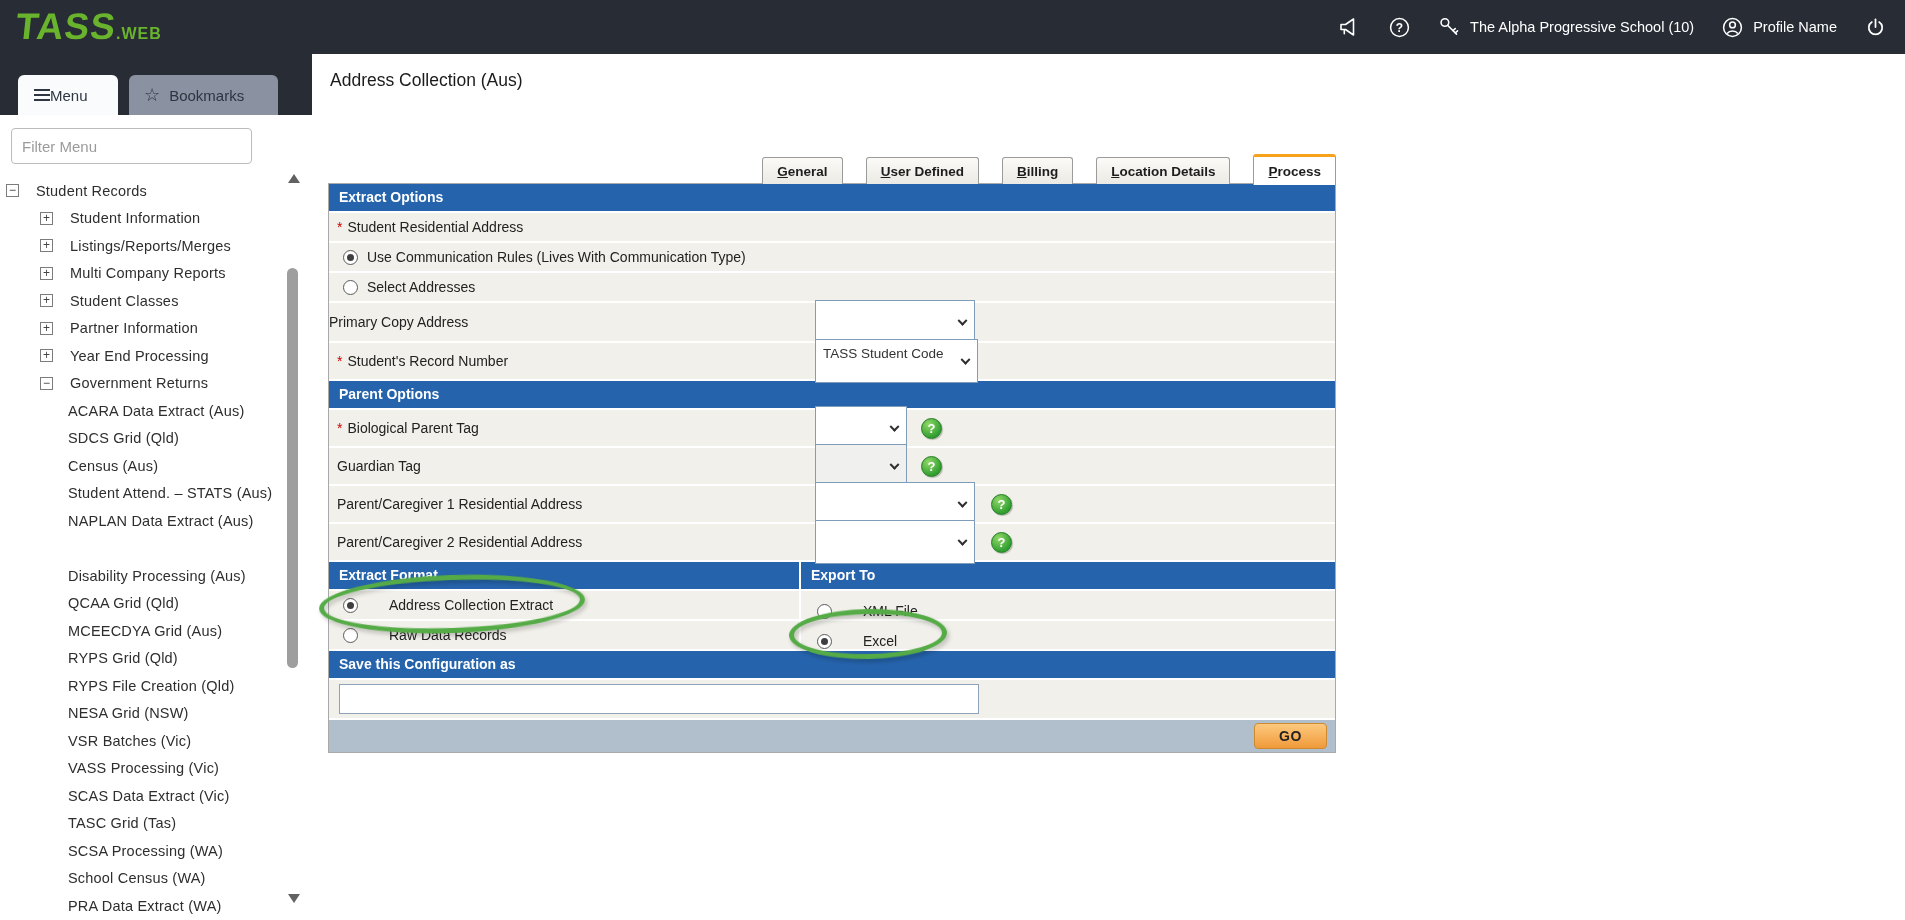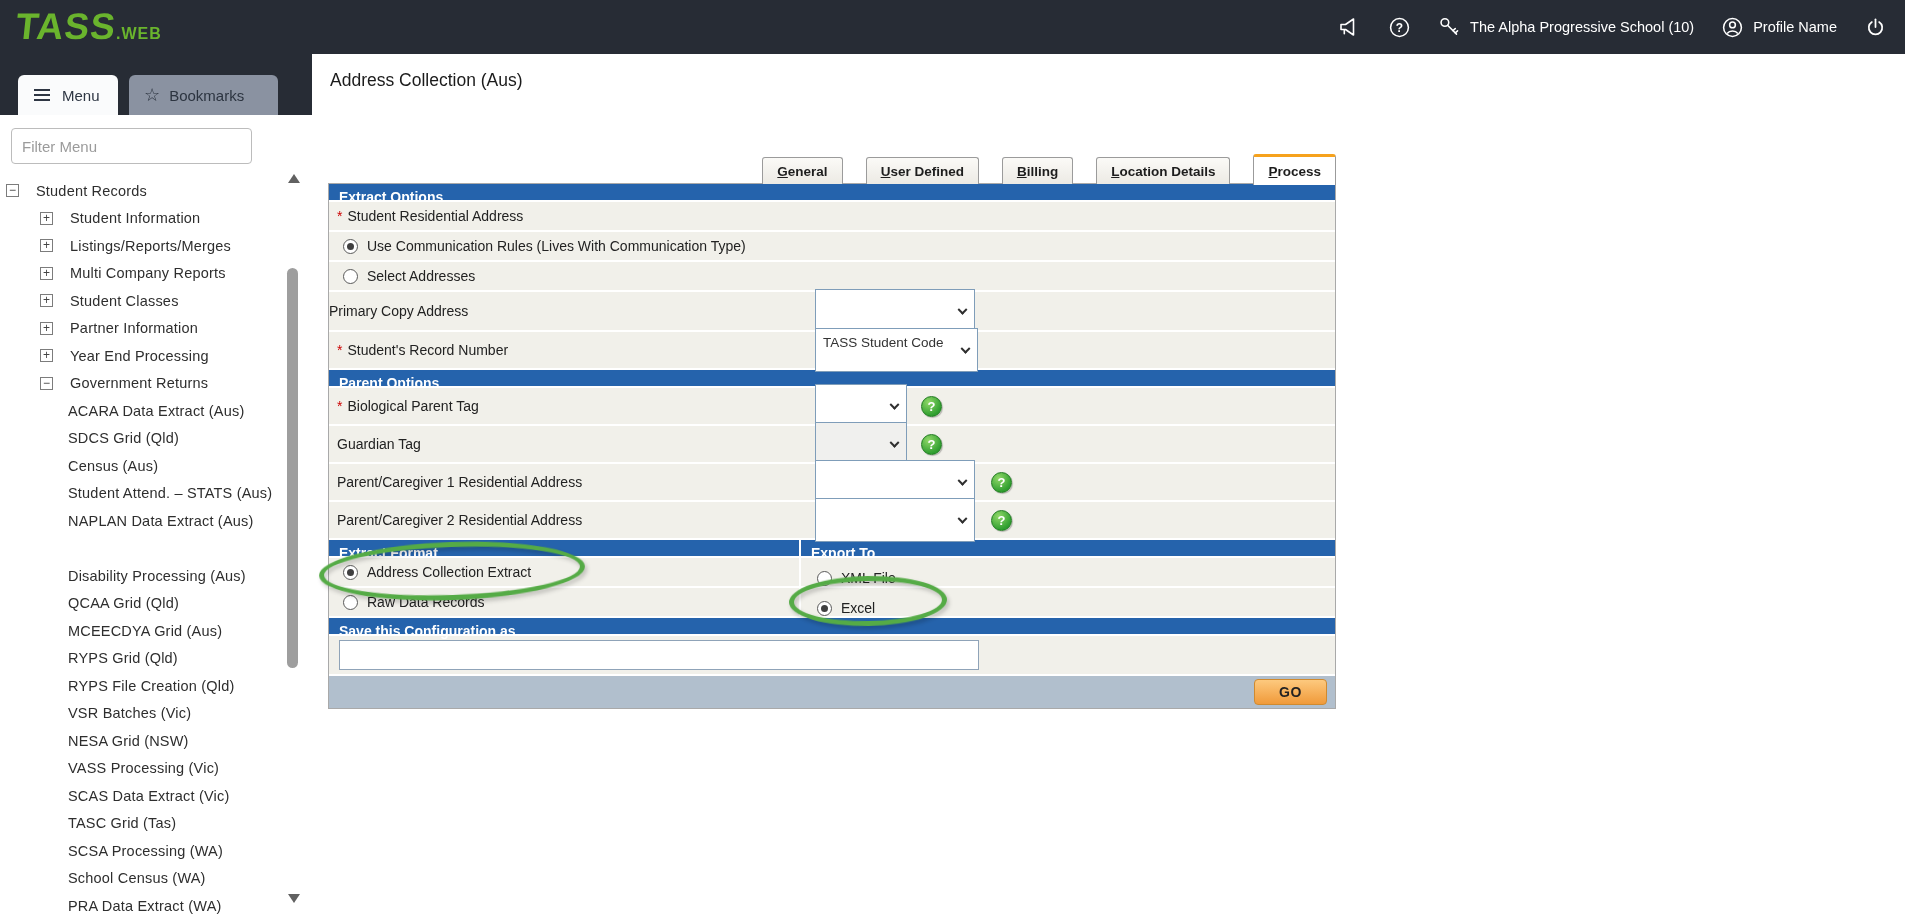--- a/index.html
+++ b/index.html
@@ -12,21 +12,21 @@
   .brand { position:absolute; left:16px; top:6px; cursor:pointer; }
   .brand .tass { font-weight:900; font-size:37px; color:#6ab42d; letter-spacing:1px; display:inline-block; transform:skewX(-6deg); }
   .brand .web  { font-weight:900; font-size:16px; color:#6ab42d; letter-spacing:1px; }
   .top-right { position:absolute; right:0; top:0; height:54px; display:flex; align-items:center; gap:27px; padding-right:18px; color:#fff; }
   .top-right .grp { display:flex; align-items:center; gap:9px; cursor:pointer; }
   .top-right svg { display:block; }
   .top-right .txt { font-size:14.5px; color:#fff; white-space:nowrap; }
 
   
   .side-tab { position:absolute; top:75px; height:40px; border-radius:6px 6px 0 0; display:flex; align-items:center; font-size:15px; cursor:pointer; }
-  .tab-menu { left:18px; width:100px; background:#fafbfc; color:#2e3643; padding-left:16px; gap:12px; }
+  .tab-menu { left:18px; width:100px; background:#fafbfc; color:#2e3643; padding-left:16px; gap:0; }
   .tab-bookmarks { left:129px; width:149px; background:#8a92a1; color:#2c3440; padding-left:15px; gap:9px; }
   .burger { display:inline-block; width:16px; }
   .burger i { display:block; height:2px; background:#2e3643; margin:3px 0; }
   .star { font-size:18px; line-height:1; }
 
   
   .sidebar { position:absolute; left:0; top:115px; width:312px; height:805px; background:#fff; }
   .filter-wrap { position:absolute; left:11px; top:13px; }
   .filter-wrap input { width:241px; height:36px; border:1px solid #bcbcbc; border-radius:4px; padding:0 10px; font-size:15px; color:#333; font-family:"Liberation Sans", sans-serif; outline:none; }
   .filter-wrap input::placeholder { color:#9b9b9b; }
@@ -52,42 +52,42 @@
   
   .page-title { position:absolute; left:330px; top:70px; font-size:17.5px; color:#1b1b1b; }
 
   .tabs-row { position:absolute; left:328px; top:153px; width:1008px; height:31px; display:flex; justify-content:flex-end; align-items:flex-end; gap:23px; z-index:3; }
   .tab { height:27px; padding:0 14px; background:linear-gradient(#fbfaf7,#eceae4); border:1px solid #9b9b9b; border-bottom:none; border-radius:3px 3px 0 0; display:flex; align-items:center; cursor:pointer; }
   .tab-label { display:block; font-size:13.5px; font-weight:bold; color:#1d1d1d; }
   .tab-label::first-letter { text-decoration:underline; }
   .tab.active { height:31px; background:#fff; border-top:3px solid #f6a21d; margin-bottom:-1px; }
 
   .panel { position:absolute; left:328px; top:183px; width:1008px; background:#fff; border:1px solid #a9a9a9; border-top:1px solid #a9a9a9; padding:0; z-index:2; }
-  .sec-hdr { height:16px; background:#2563ac; color:#fff; font-weight:bold; font-size:14px; line-height:27px; padding-left:10px; margin-bottom:2px; }
+  .sec-hdr { height:27px; background:#2563ac; color:#fff; font-weight:bold; font-size:14px; line-height:27px; padding-left:10px; margin-bottom:2px; }
   .row { background:#f1f0ea; margin-bottom:2px; display:flex; align-items:center; position:relative; }
   .h28 { height:28px; } .h36 { height:36px; } .h38 { height:38px; }
   .lbl { font-size:14px; color:#222; }
   .pl8 { padding-left:8px; } .pl14 { padding-left:14px; } .pl40 { }
   .req { color:#cc0000; margin-right:5px; font-size:14px; }
 
   .radio { width:15px; height:15px; border:1px solid #5a5a5a; border-radius:50%; background:#fff; position:relative; margin-right:9px; flex:0 0 15px; cursor:pointer; }
   .radio.checked::after { content:""; position:absolute; left:3px; top:3px; right:3px; bottom:3px; background:#3f3f3f; border-radius:50%; }
 
   .sel { position:absolute; left:486px; height:44px; background:#fff; border:1px solid #7f9db9; font-size:13.5px; color:#333; line-height:28px; padding-left:7px; cursor:pointer; }
   .sel .chev { position:absolute; right:8px; top:50%; width:7px; height:7px; border-right:2px solid #2f2f2f; border-bottom:2px solid #2f2f2f; transform:translateY(-68%) rotate(45deg); }
   .w92 { width:92px; } .w160 { width:160px; } .w163 { width:163px; }
   .sel.dim { background:#f0f0ee; }
 
   .help { position:absolute; width:21px; height:21px; border-radius:50%; background:radial-gradient(circle at 35% 28%, #90d868, #2f9e2f 72%); border:1px solid #1f7a1f; color:#fff; font-weight:bold; font-size:13px; text-align:center; line-height:20px; cursor:pointer; box-shadow:1px 1px 1px rgba(0,0,0,.25); }
 
   .two-col { display:flex; margin-bottom:2px; }
   .col-l { width:470px; margin-right:2px; }
   .col-r { flex:1; }
   .two-col .sec-hdr { margin-bottom:0; }
-  .cell { background:#f1f0ea; height:28px; display:flex; align-items:center; position:relative; }
+  .cell { background:#f1f0ea; height:28px; display:flex; align-items:center; position:relative;gap:22px; }
   .cell.col-l { padding-left:14px; }
   .cell.col-r { padding-left:16px;align-items:flex-end; }
 
   .save-input { margin:4px 0 4px 10px; width:640px; height:30px; border:1px solid #8fa3b8; font-size:14px; padding:0 8px; font-family:"Liberation Sans", sans-serif; outline:none; }
   .save-row { background:#f1f0ea; margin-bottom:2px; height:38px; display:flex; align-items:center; }
 
   .panel-footer { height:32px; background:#b1bfcd; display:flex; align-items:center; justify-content:flex-end; }
   .go-btn { width:73px; height:26px; margin-right:8px; background:linear-gradient(#fdc97e,#f09a3a); border:1px solid #cf8a30; border-radius:4px; font-weight:bold; font-size:14px; color:#222; text-align:center; line-height:24px; cursor:pointer; letter-spacing:.5px; }
 
   .ellipse { position:absolute; border:5px solid #55ab46; border-radius:50%; filter:drop-shadow(2px 3px 2px rgba(0,0,0,.22)); pointer-events:none; z-index:5; }
@@ -229,24 +229,24 @@
       <li class="l2">
           <span class="tlabel">MCEECDYA Grid (Aus)</span>
         </li>
       <li class="l2">
           <span class="tlabel">RYPS Grid (Qld)</span>
         </li>
       <li class="l2">
           <span class="tlabel">RYPS File Creation (Qld)</span>
         </li>
       <li class="l2">
+          <span class="tlabel">NESA Grid (NSW)</span>
+        </li>
+      <li class="l2">
           <span class="tlabel">VSR Batches (Vic)</span>
-        </li>
-      <li class="l2">
-          <span class="tlabel">NESA Grid (NSW)</span>
         </li>
       <li class="l2">
           <span class="tlabel">VASS Processing (Vic)</span>
         </li>
       <li class="l2">
           <span class="tlabel">SCAS Data Extract (Vic)</span>
         </li>
       <li class="l2">
           <span class="tlabel">TASC Grid (Tas)</span>
         </li>

